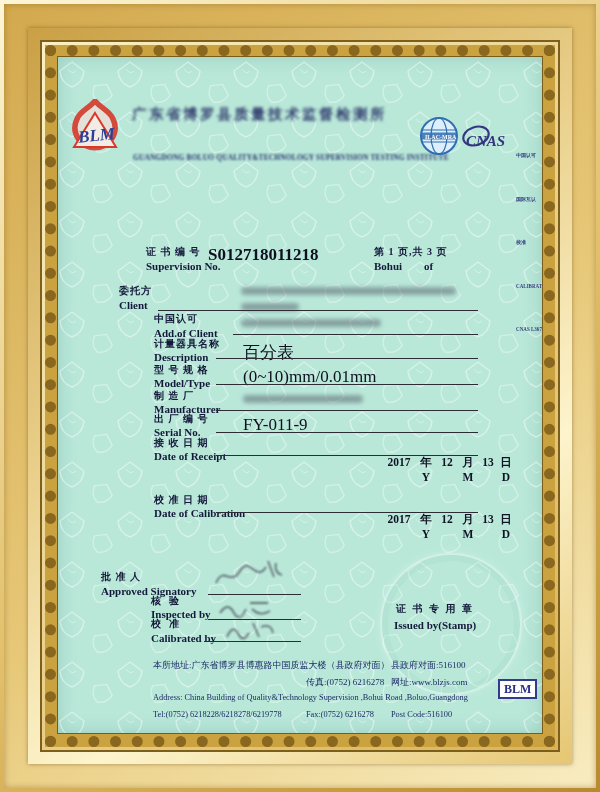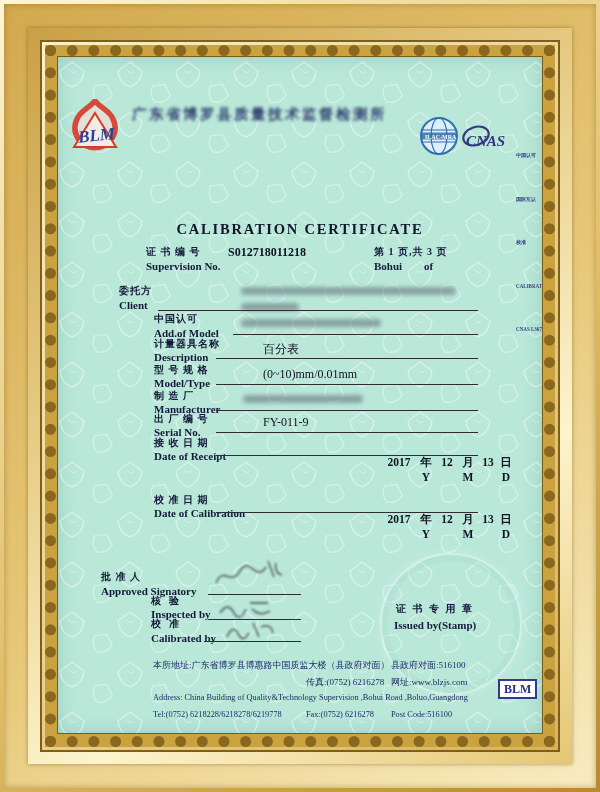--- a/index.html
+++ b/index.html
@@ -21,21 +21,21 @@
         border:11px dotted #8a671f;box-sizing:border-box;}
   .paper{position:absolute;left:57px;top:56px;width:486px;height:678px;
          background:#b9e8d9;border:1px solid #7a5c1a;box-sizing:border-box;
          box-shadow:inset 0 0 18px rgba(60,120,105,.25);overflow:hidden;}
   .wm{position:absolute;left:0;top:0;opacity:.8;}
 
   
   .abs{position:absolute;white-space:pre;}
   .cnl{font-weight:bold;font-size:10px;color:#14183a;letter-spacing:1px;}
   .enl{font-weight:bold;font-size:11px;color:#14183a;}
-  .val{font-size:12px;color:#0e1020;margin-left:20px;}
+  .val{font-size:17px;color:#0e1020;}
   .rule{position:absolute;height:0;border-bottom:1.2px solid #2c2c34;}
   .blurbar{position:absolute;height:8px;border-radius:4px;background:#5d6a74;
            opacity:.55;filter:blur(2px);}
   .sig{position:absolute;filter:blur(1px);opacity:.8;}
 
   
   .orgcn{font-weight:bold;font-size:14.5px;letter-spacing:2.5px;color:#33406f;
          filter:blur(1.7px);}
   .orgen{font-weight:bold;font-size:7.4px;letter-spacing:.2px;color:#27336a;
          filter:blur(.9px);white-space:pre;}
@@ -84,20 +84,21 @@
       </defs>
       <rect width="486" height="678" fill="url(#wmp)"></rect>
     </svg>
 
     <svg class="abs" style="left:8px;top:42px" width="58" height="62" viewBox="0 0 58 62">
       <path d="M29 2 C36 10 44 12 47 20 A20 20 0 1 1 11 20 C14 12 22 10 29 2 Z" fill="#e8e0d8" stroke="#d8392b" stroke-width="5.5" opacity=".9"></path>
       <polygon points="29,14 50,48 8,48" fill="#f2ece4" stroke="#d8392b" stroke-width="2"></polygon>
       <text x="12" y="42" font-size="17" font-weight="bold" font-style="italic" fill="#2b3f94" transform="rotate(-6 29 36)">BLM</text>
     </svg>
     <span class="abs orgcn" style="left:74px;top:48px">广东省博罗县质量技术监督检测所</span>
+    <span class="abs orgen" style="left:75px;top:96px">GUANGDONG BOLUO QUALITY&amp;TECHNOLOGY SUPERVISION TESTING INSTITUTE</span>
 
     <svg class="abs" style="left:360px;top:58px" width="42" height="42" viewBox="0 0 42 42">
       <circle cx="21" cy="21" r="18" fill="#ddeefc" stroke="#2f6fb0" stroke-width="2"></circle>
       <ellipse cx="21" cy="21" rx="8" ry="18" fill="none" stroke="#2f6fb0" stroke-width="1.2"></ellipse>
       <line x1="3" y1="15" x2="39" y2="15" stroke="#2f6fb0" stroke-width="1.2"></line>
       <line x1="3" y1="27" x2="39" y2="27" stroke="#2f6fb0" stroke-width="1.2"></line>
       <rect x="4" y="17.5" width="34" height="7" fill="#2f6fb0" opacity=".85"></rect>
       <text x="7" y="23.5" font-size="6" fill="#ffffff" font-weight="bold">ILAC-MRA</text>
     </svg>
 
@@ -106,37 +107,36 @@
       <text x="4" y="25" font-size="15" font-weight="bold" font-style="italic" fill="#34377f">CNAS</text>
     </svg>
     <div class="abs" style="left:458px;top:60px">
       <div class="cnasln">中国认可</div>
       <div class="cnasln">国际互认</div>
       <div class="cnasln">校准</div>
       <div class="cnasln">CALIBRATION</div>
       <div class="cnasln">CNAS L3672</div>
     </div>
 
-    <div class="abs titleen">CALIBRATION CERTIFICATE</div>
 
     <span class="abs cnl" style="left:88px;top:188px">证 书 编 号</span>
     <span class="abs val" style="left:150px;top:188px;font-weight:bold">S012718011218</span>
     <span class="abs enl" style="left:88px;top:203px">Supervision No.</span>
     <span class="abs cnl" style="left:316px;top:188px">第 1 页,共 3 页</span>
     <span class="abs enl" style="left:316px;top:203px">Bohui</span>
     <span class="abs enl" style="left:366px;top:203px">of</span>
 
     <span class="abs cnl" style="left:61px;top:227px">委托方</span>
     <span class="abs enl" style="left:61px;top:242px">Client</span>
     <div class="blurbar" style="left:183px;top:230px;width:215px"></div>
     <div class="blurbar" style="left:183px;top:246px;width:58px"></div>
     <div class="rule" style="left:100px;top:253px;width:320px"></div>
 
     <span class="abs cnl" style="left:96px;top:255px">中国认可</span>
-    <span class="abs enl" style="left:96px;top:270px">Add.of Model</span>
+    <span class="abs enl" style="left:96px;top:270px">Add.of Client</span>
     <div class="blurbar" style="left:183px;top:262px;width:140px"></div>
     <div class="rule" style="left:175px;top:277px;width:245px"></div>
 
     <span class="abs cnl" style="left:96px;top:280px">计量器具名称</span>
     <span class="abs enl" style="left:96px;top:294px">Description</span>
     <span class="abs val" style="left:185px;top:284px">百分表</span>
     <div class="rule" style="left:158px;top:301px;width:262px"></div>
 
     <span class="abs cnl" style="left:96px;top:306px">型 号 规 格</span>
     <span class="abs enl" style="left:96px;top:320px">Model/Type</span>

